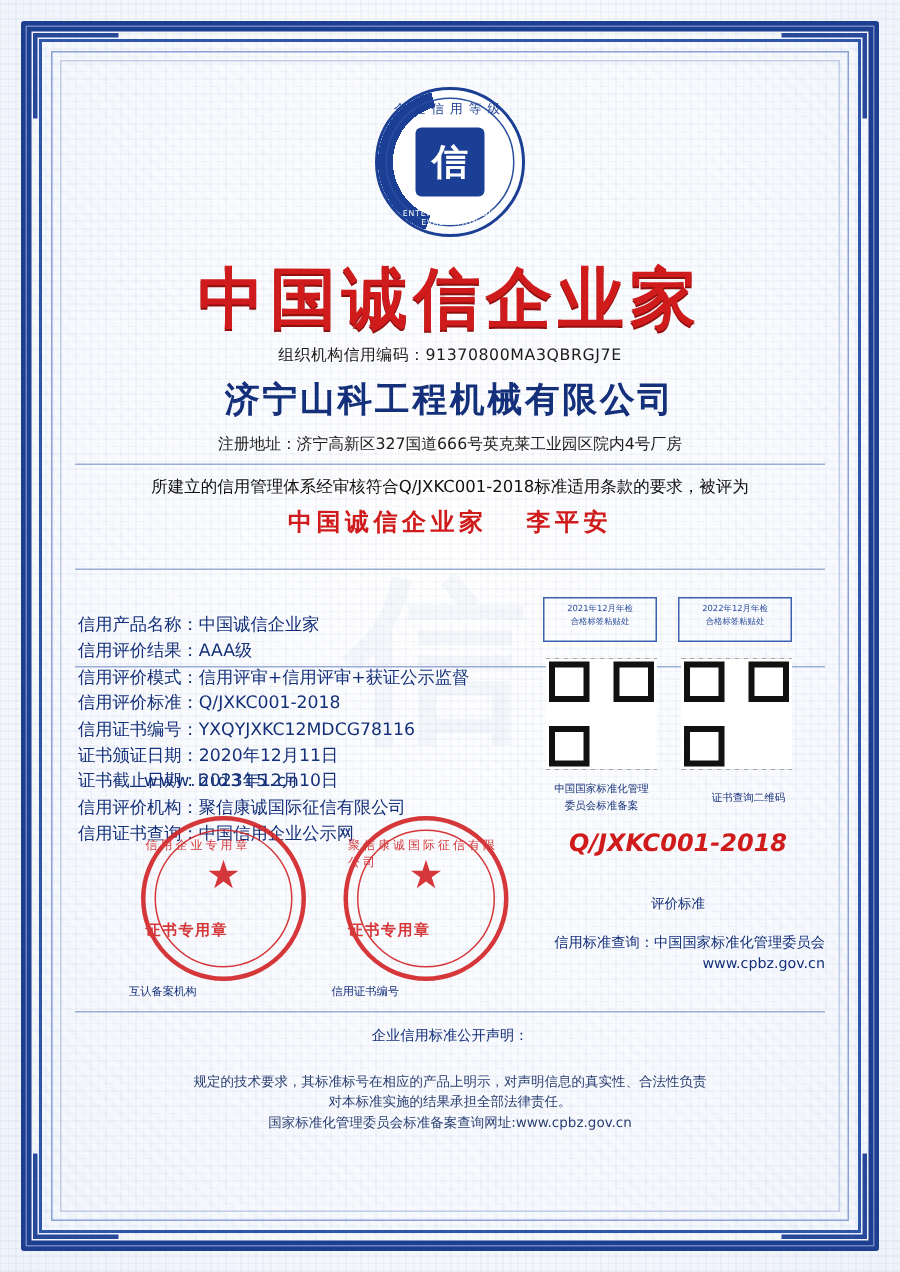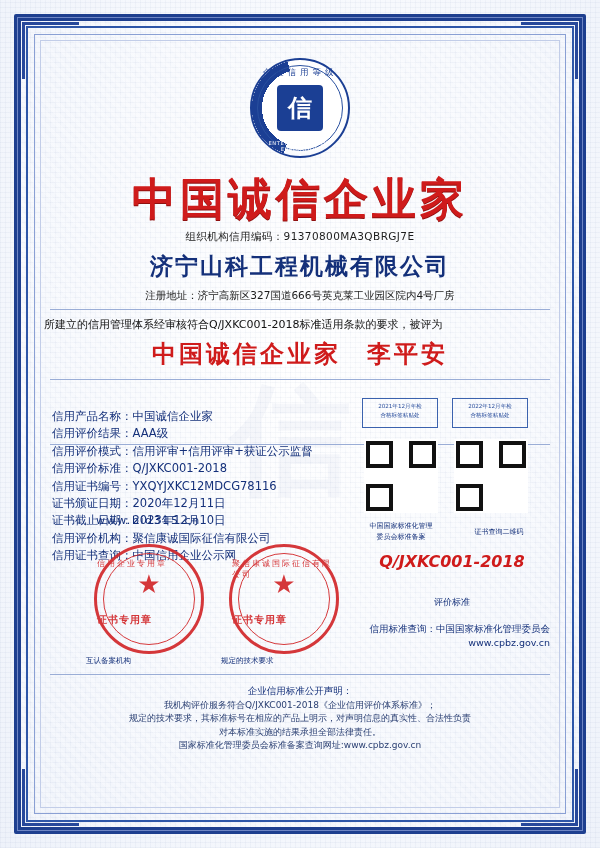--- a/index.html
+++ b/index.html
@@ -118,26 +118,26 @@
   }
   .divider{
     position:absolute;left:6px;right:6px;height:1px;background:#9aadd6;
   }
   .d1{top:265px;}
   .d2{top:335px;}
   .d3{top:400px;}
   .d4{top:630px;}
 
   .statement{
-    position:absolute;left:0;right:0;top:273px;
+    position:absolute;left:0;right:0;top:273px;text-align:center;
     font-size:11px;color:#101010;
   }
   .award{
     position:absolute;left:0;right:0;top:294px;text-align:center;
-    font-size:24px;font-weight:bold;color:#cf1b1b;letter-spacing:3px;
+    font-size:16px;font-weight:bold;color:#cf1b1b;letter-spacing:3px;
   }
   .award .name{margin-left:26px;}
   .note{
     position:absolute;left:0;right:0;top:344px;text-align:center;
     font-size:10.5px;color:#101010;
   }
 
   
   .details{
     position:absolute;left:8px;top:364px;width:330px;
@@ -229,21 +229,21 @@
   .std-query{
     position:absolute;right:6px;top:578px;width:250px;text-align:right;
     font-size:9.5px;color:#14307a;line-height:14px;
   }
 
   
   .footer{
     position:absolute;left:0;right:0;top:640px;text-align:center;
     font-size:9px;color:#2a3f72;line-height:13.5px;
   }
-  .footer .f-title{font-size:9.5px;color:#14307a;margin-bottom:1px;}
+  .footer .f-title{font-size:9.5px;color:#14307a;margin-bottom:18px;}
   .watermark{
     position:absolute;left:50%;top:52%;transform:translate(-50%,-50%);
     font-size:120px;color:rgba(30,63,143,0.035);font-weight:bold;
     letter-spacing:18px;pointer-events:none;
   }
 </style>
 </head>
 <body>
 
 <div class="cert">
@@ -323,32 +323,31 @@
       <div class="star">★</div>
       <div class="txt">证书专用章</div>
     </div>
     <div class="seal seal2">
       <div class="inner"></div>
       <div class="arc">聚信康诚国际征信有限公司</div>
       <div class="star">★</div>
       <div class="txt">证书专用章</div>
     </div>
     <div class="seal-cap seal-cap1">互认备案机构</div>
-    <div class="seal-cap seal-cap2">规定的技术要求</div>
+    <div class="seal-cap seal-cap2">信用证书编号</div>
 
     <div class="std-code">Q/JXKC001-2018</div>
     <div class="std-cap">评价标准</div>
     <div class="std-query">
       <div>信用标准查询：中国国家标准化管理委员会</div>
       <div>www.cpbz.gov.cn</div>
     </div>
 
     <div class="divider d4"></div>
 
     <div class="footer">
       <div class="f-title">企业信用标准公开声明：</div>
-      <div>我机构评价服务符合Q/JXKC001-2018《企业信用评价体系标准》；</div>
       <div>规定的技术要求，其标准标号在相应的产品上明示，对声明信息的真实性、合法性负责</div>
       <div>对本标准实施的结果承担全部法律责任。</div>
       <div>国家标准化管理委员会标准备案查询网址:www.cpbz.gov.cn</div>
     </div>
   </div>
 </div>
 
 </body></html>

